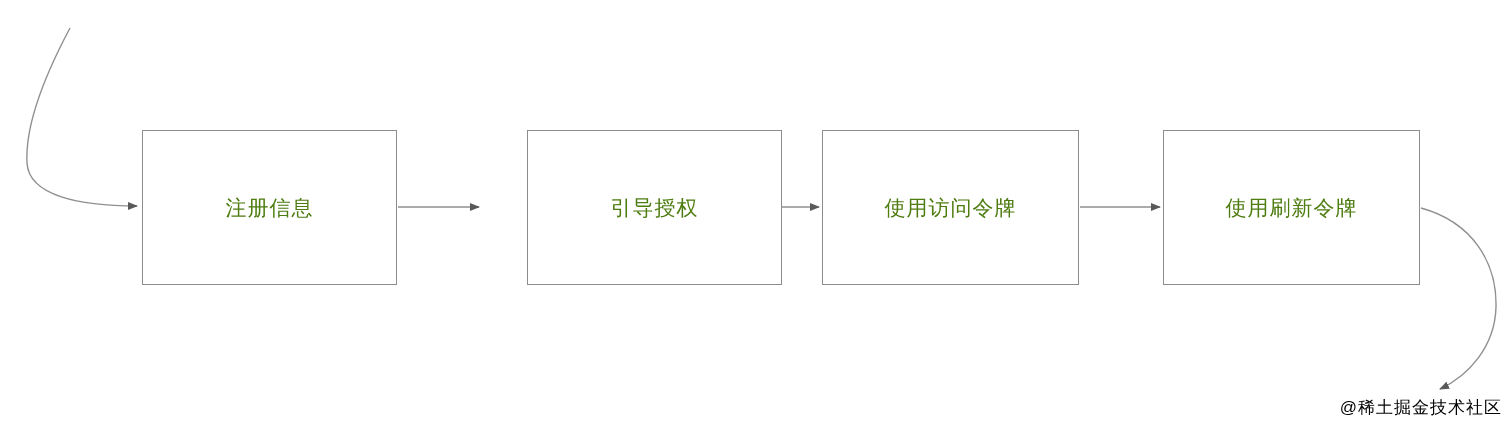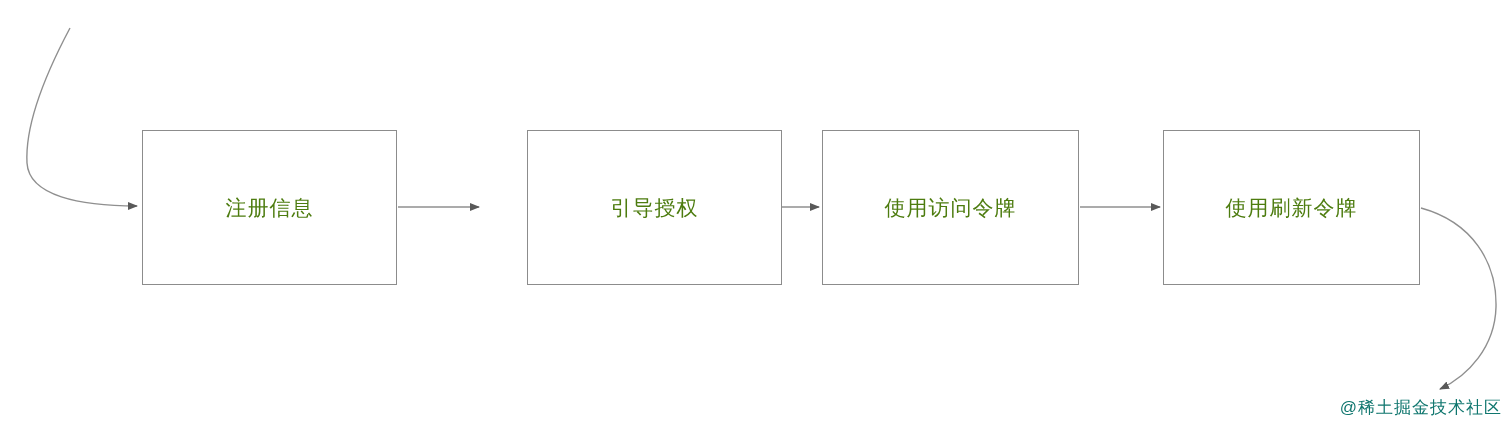--- a/index.html
+++ b/index.html
@@ -42,21 +42,21 @@
     font-size: 21px;
     color: #4d7c0f;
     letter-spacing: 1px;
     white-space: nowrap;
   }
   .watermark {
     position: absolute;
     top: 396px;
     right: 10px;
     font-size: 17px;
-    color: #0f766e;
+    color: #000000;
     letter-spacing: 1px;
     white-space: nowrap;
   }
 </style>
 </head>
 <body>
 
 <div class="canvas">
 
   <svg class="connector-layer" width="1512" height="433" viewBox="0 0 1512 433" xmlns="http://www.w3.org/2000/svg">

